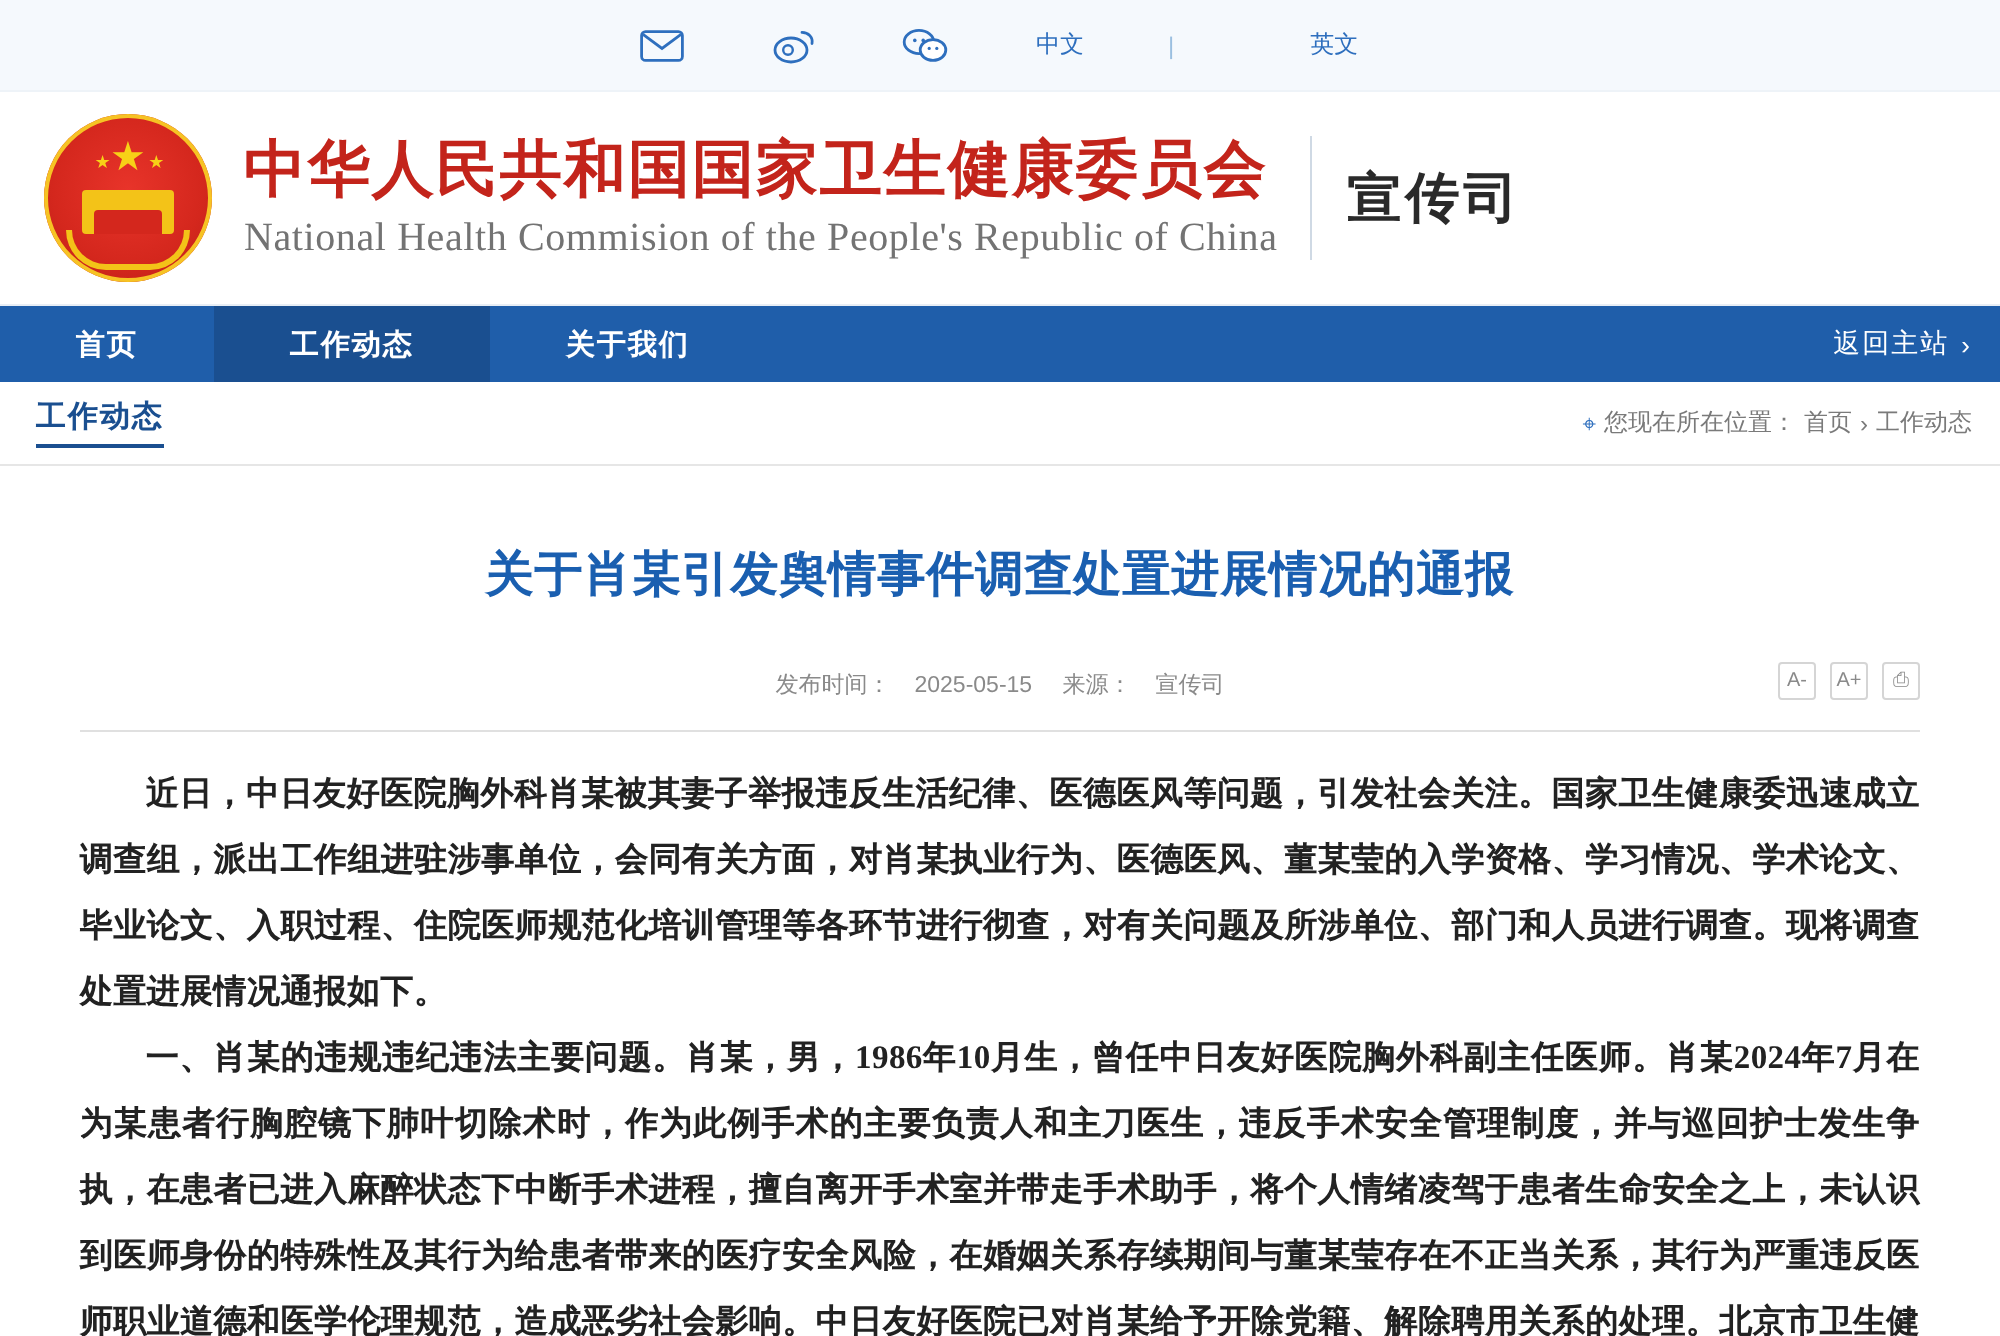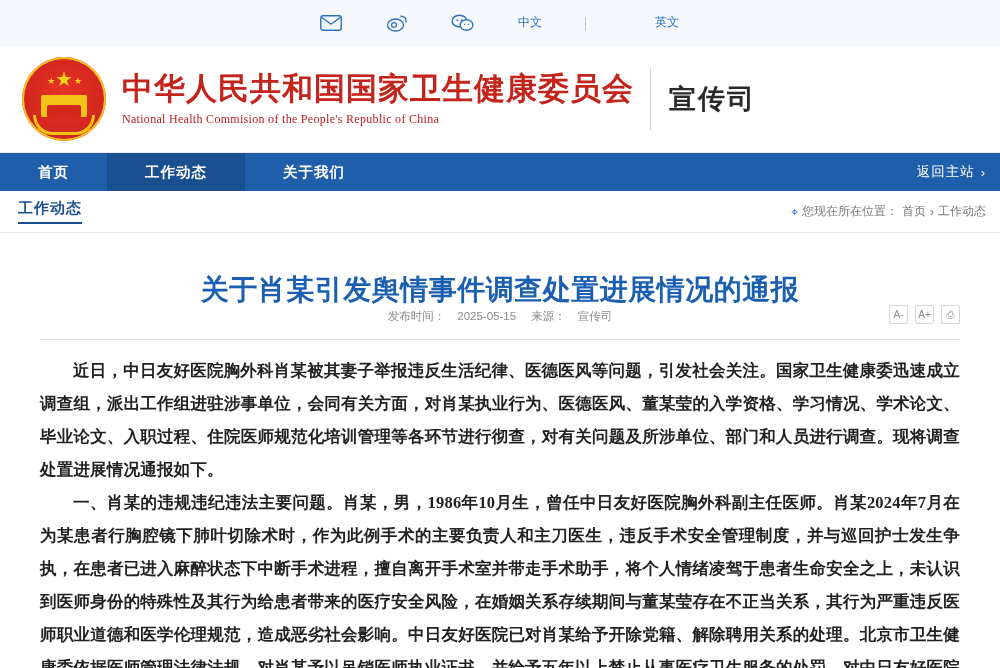--- a/index.html
+++ b/index.html
@@ -88,22 +88,22 @@
   .cn-title {
     font-family:"Liberation Serif", serif;
     color:#c3241b;
     font-size:31px;
     font-weight:bold;
     letter-spacing:1px;
     line-height:1.15;
   }
   .en-title {
     font-family:"Liberation Serif", serif;
-    color:#b91c1c;
-    font-size:12px;
+    color:#737373;
+    font-size:20px;
     letter-spacing:0.3px;
     margin-top:6px;
   }
   .title-divider {
     width:1px;
     height:62px;
     background:#cfd9e4;
     margin:0 18px 0 16px;
   }
   .dept {
@@ -164,28 +164,28 @@
   }
   .crumb-right .pin { color:#2e6fbe; font-size:12px; }
   .crumb-right a { color:#7a7a7a; text-decoration:none; }
 
   .content {
     padding:20px 40px 0 40px;
   }
   .art-title {
     text-align:center;
     color:#1a5fb0;
-    font-size:28px;
+    font-size:24px;
     font-weight:bold;
     letter-spacing:0.5px;
     margin-top:18px;
     font-family:Liberation Serif, serif;
   }
   .meta {
-    margin-top:0;
+    margin-top:32px;
     text-align:center;
     font-size:11.5px;
     color:#8a8a8a;
     position:relative;
     height:22px;
   }
   .meta span { margin:0 6px; }
   .tools {
     position:absolute; right:0; top:-4px;
     display:flex; gap:7px;

